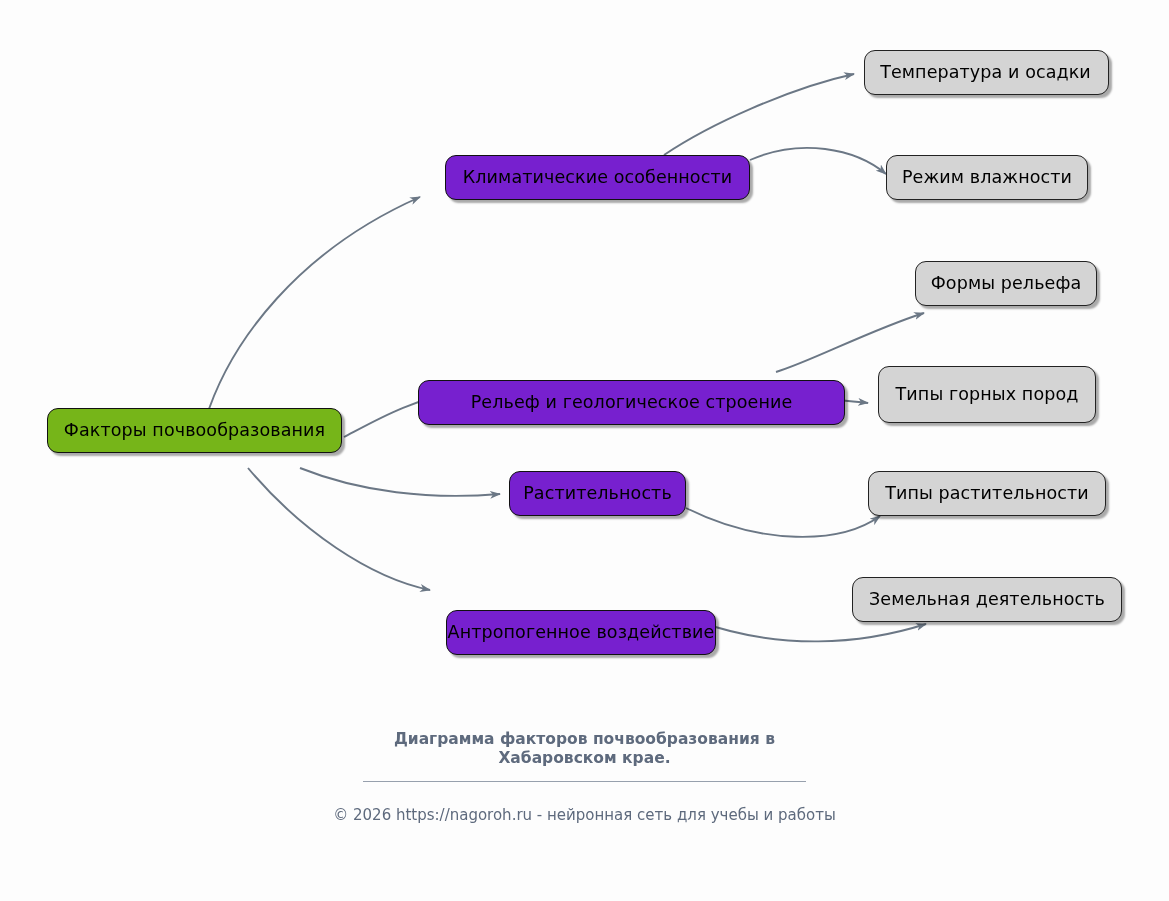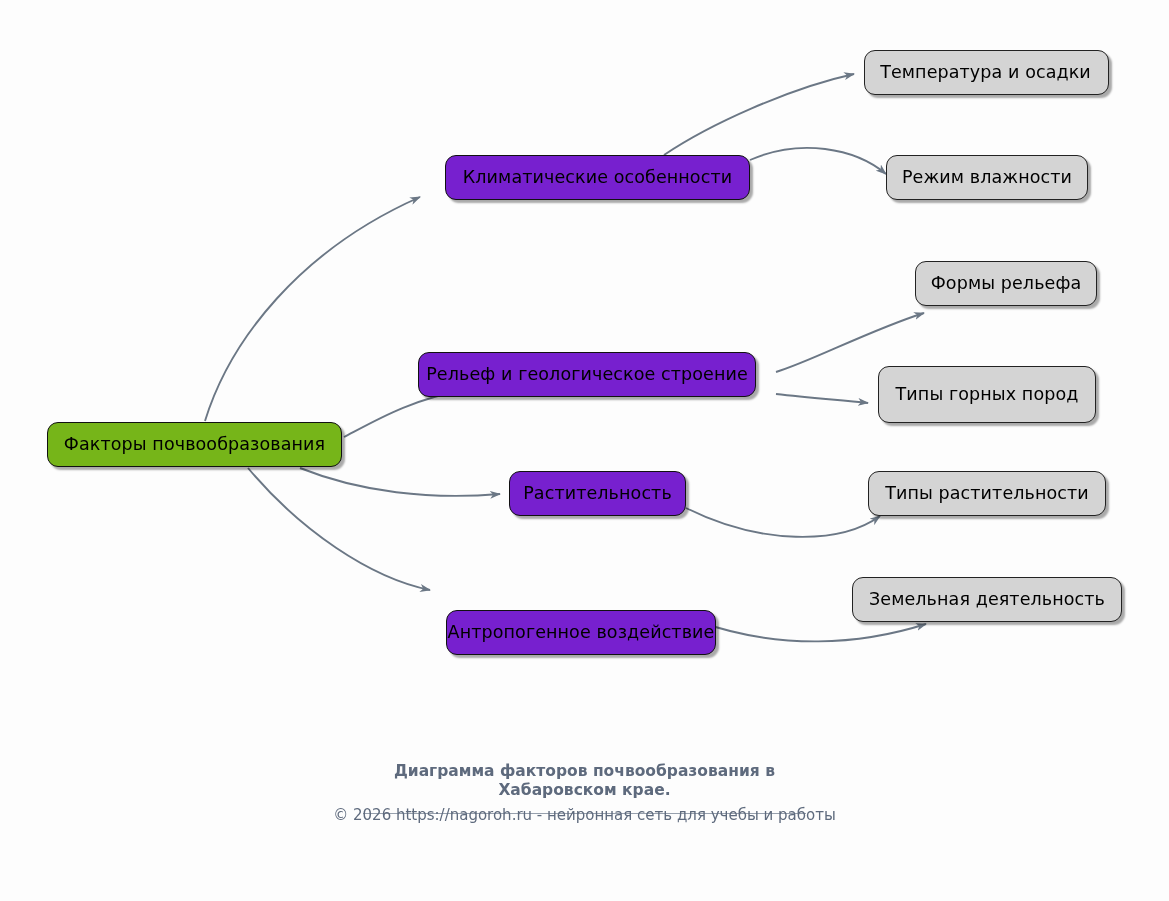--- a/index.html
+++ b/index.html
@@ -55,21 +55,21 @@
   .node.leaf {
     background: #d4d4d4;
     border-color: #222222;
   }
   .node-label {
     pointer-events: none;
   }
   #caption-block {
     position: absolute;
     left: 0;
-    top: 762px;
+    top: 730px;
     width: 1169px;
     text-align: center;
   }
   #caption-text {
     color: #5e6a7d;
     font-size: 15.5px;
     font-weight: bold;
     line-height: 19px;
     width: 440px;
     margin: 0 auto;
@@ -109,29 +109,29 @@
       <path d="M 248 468 C 300 530, 370 578, 430 590"></path>
       <path d="M 664 155 C 710 124, 790 88, 854 74"></path>
       <path d="M 750 160 C 800 138, 855 148, 886 174"></path>
       <path d="M 776 372 C 810 362, 870 330, 924 313"></path>
       <path d="M 776 394 C 810 398, 840 400, 868 403"></path>
       <path d="M 686 508 C 760 545, 840 545, 880 516"></path>
       <path d="M 700 622 C 780 650, 860 645, 926 624"></path>
     </g>
   </svg>
 
-  <div class="node root" id="node-root" style="left:47px; top:422px; width:295px; height:45px;">
+  <div class="node root" id="node-root" style="left:47px; top:408px; width:295px; height:45px;">
     <span class="node-label">Факторы почвообразования</span>
   </div>
 
   <div class="node branch" id="node-climate" style="left:445px; top:155px; width:305px; height:45px;">
     <span class="node-label">Климатические особенности</span>
   </div>
 
-  <div class="node branch" id="node-relief" style="left:418px; top:352px; width:338px; height:45px;justify-content:center;">
+  <div class="node branch" id="node-relief" style="left:418px; top:380px; width:427px; height:45px;justify-content:center;">
     <span class="node-label">Рельеф и геологическое строение</span>
   </div>
 
   <div class="node branch" id="node-vegetation" style="left:509px; top:471px; width:177px; height:45px;">
     <span class="node-label">Растительность</span>
   </div>
 
   <div class="node branch" id="node-anthro" style="left:446px; top:610px; width:270px; height:45px;justify-content:center;">
     <span class="node-label">Антропогенное воздействие</span>
   </div>

